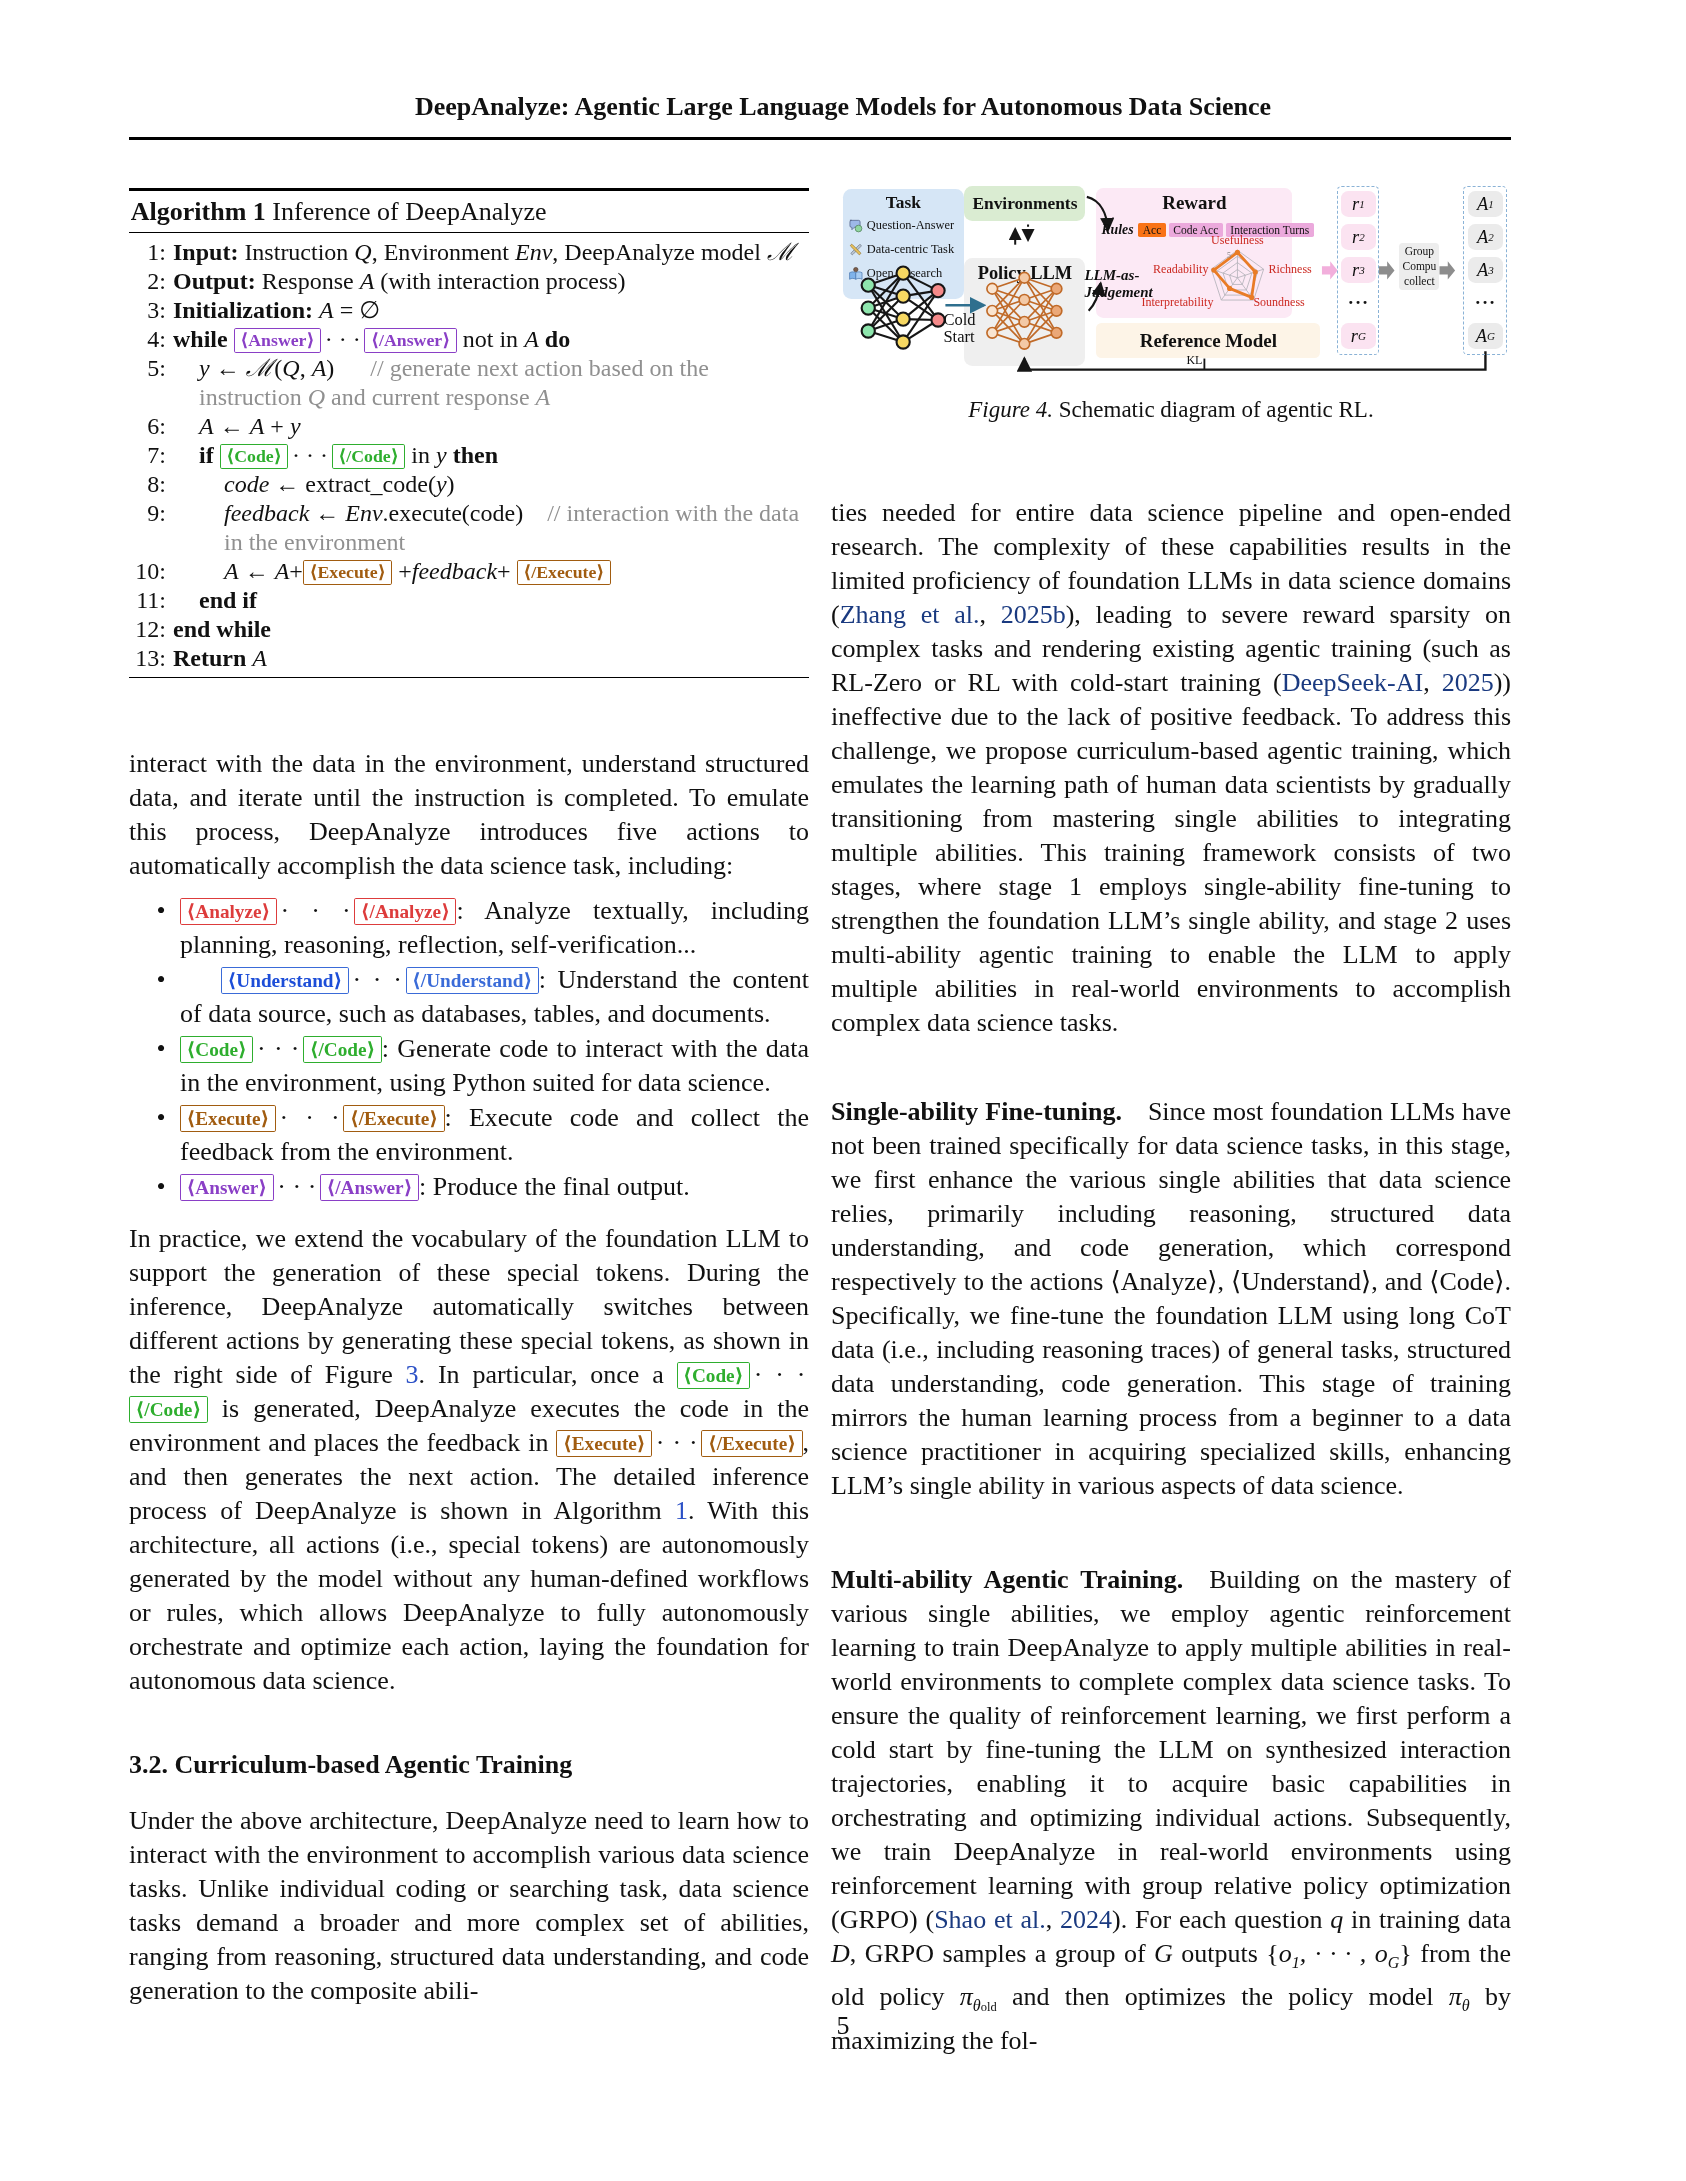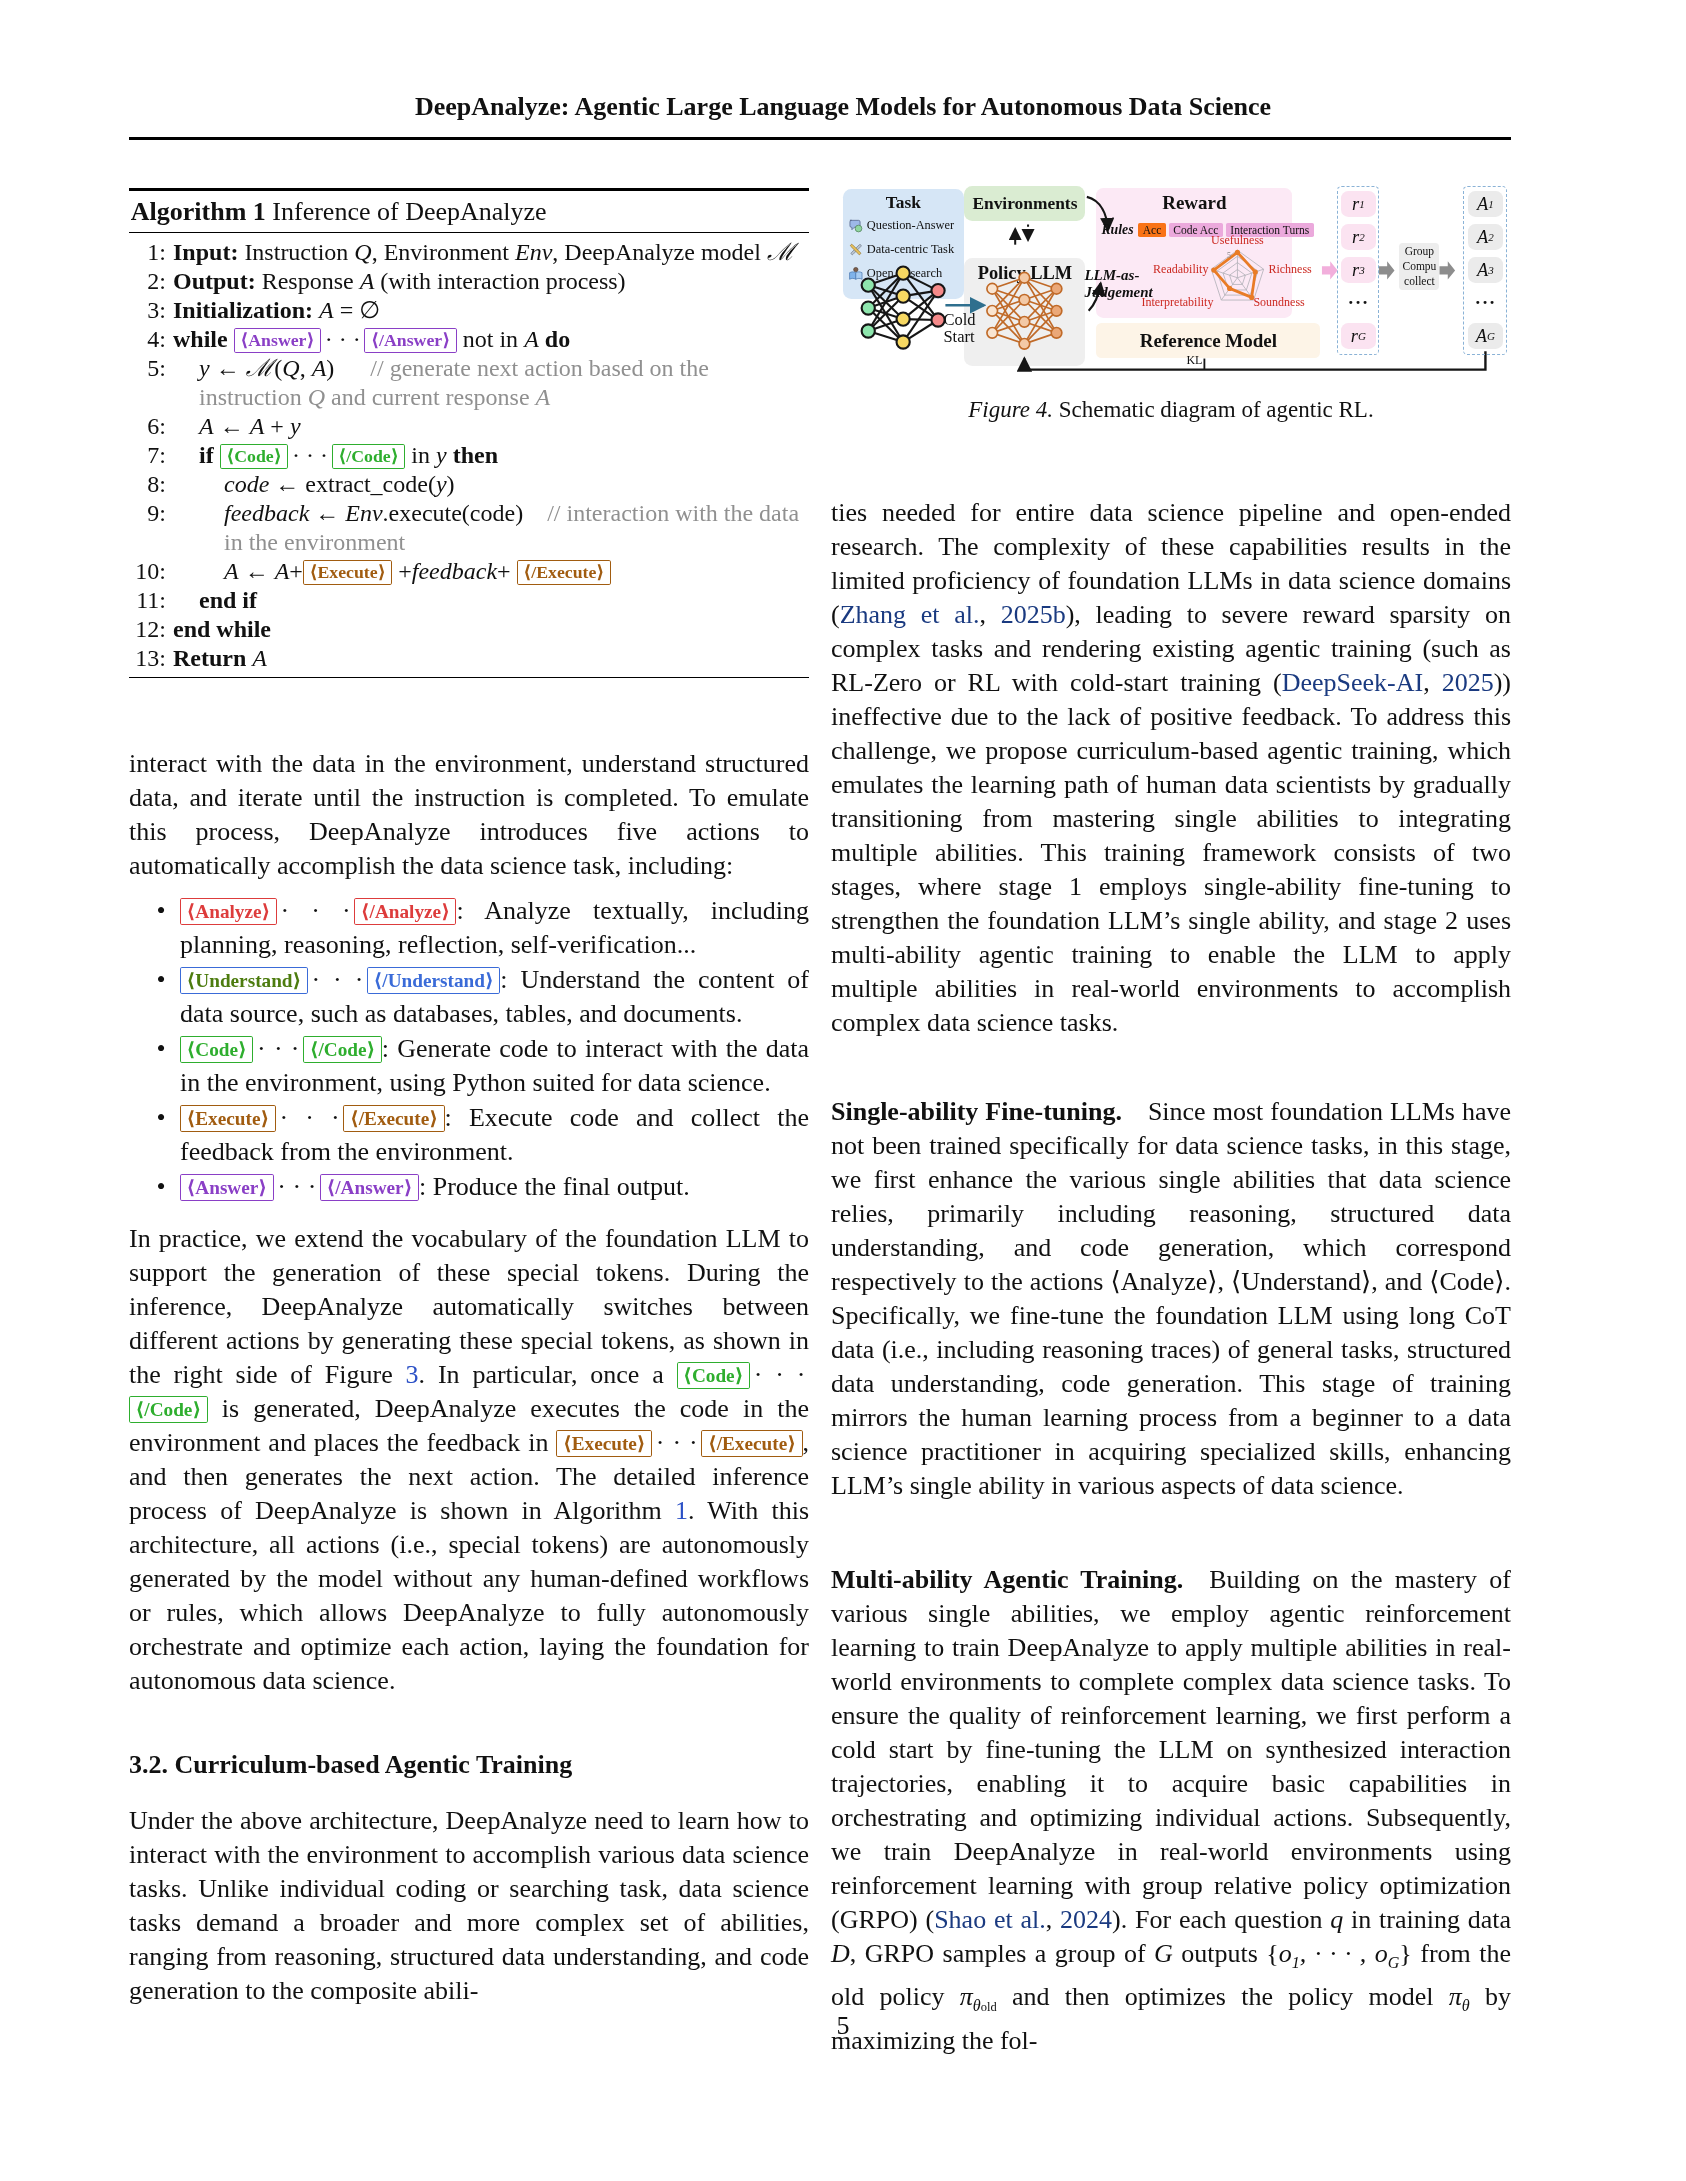--- a/index.html
+++ b/index.html
@@ -152,21 +152,21 @@
           </div>
           <div class="alg-line">
             <span class="alg-num">13:</span>
             <div class="alg-text" style="padding-left: 0px;"><b>Return </b><i>A</i></div>
           </div>
         </div>
     </div>
     <p class="body" id="para1">interact with the data in the environment, understand structured data, and iterate until the instruction is completed. To emulate this process, DeepAnalyze introduces five actions to automatically accomplish the data science task, including:</p>
     <ul id="bullets">
         <li><span class="tok" style="color: rgb(221, 60, 60); border-color: rgb(221, 60, 60);">⟨Analyze⟩</span><span class="dots">· · ·</span><span class="tok" style="color: rgb(221, 60, 60); border-color: rgb(221, 60, 60);">⟨/Analyze⟩</span>: Analyze textually, including planning, reasoning, reflection, self-verification...</li>
-        <li><span class="tok" style="color: #4d7c0f; border-color: rgb(58, 107, 216);">⟨Understand⟩</span><span class="dots">· · ·</span><span class="tok" style="color: rgb(58, 107, 216); border-color: rgb(58, 107, 216);">⟨/Understand⟩</span>: Understand the content of data source, such as databases, tables, and documents.</li>
+        <li><span class="tok" style="color: #1d4ed8; border-color: rgb(58, 107, 216); margin-left: 41px;">⟨Understand⟩</span><span class="dots">· · ·</span><span class="tok" style="color: rgb(58, 107, 216); border-color: rgb(58, 107, 216);">⟨/Understand⟩</span>: Understand the content of data source, such as databases, tables, and documents.</li>
         <li><span class="tok" style="color: rgb(46, 174, 46); border-color: rgb(46, 174, 46);">⟨Code⟩</span><span class="dots">· · ·</span><span class="tok" style="color: rgb(46, 174, 46); border-color: rgb(46, 174, 46);">⟨/Code⟩</span>: Generate code to interact with the data in the environment, using Python suited for data science.</li>
         <li><span class="tok" style="color: rgb(161, 92, 16); border-color: rgb(161, 92, 16);">⟨Execute⟩</span><span class="dots">· · ·</span><span class="tok" style="color: rgb(161, 92, 16); border-color: rgb(161, 92, 16);">⟨/Execute⟩</span>: Execute code and collect the feedback from the environment.</li>
         <li><span class="tok" style="color: rgb(138, 63, 198); border-color: rgb(138, 63, 198);">⟨Answer⟩</span><span class="dots">· · ·</span><span class="tok" style="color: rgb(138, 63, 198); border-color: rgb(138, 63, 198);">⟨/Answer⟩</span>: Produce the final output.</li>
       </ul>
     <p class="body" id="para2">In practice, we extend the vocabulary of the foundation LLM to support the generation of these special tokens. During the inference, DeepAnalyze automatically switches between different actions by generating these special tokens, as shown in the right side of Figure <span class="xref" style="color: rgb(43, 80, 198);">3</span>. In particular, once a <span class="tok" style="color: rgb(46, 174, 46); border-color: rgb(46, 174, 46);">⟨Code⟩</span><span class="dots">· · ·</span><span class="tok" style="color: rgb(46, 174, 46); border-color: rgb(46, 174, 46);">⟨/Code⟩</span> is generated, DeepAnalyze executes the code in the environment and places the feedback in <span class="tok" style="color: rgb(161, 92, 16); border-color: rgb(161, 92, 16);">⟨Execute⟩</span><span class="dots">· · ·</span><span class="tok" style="color: rgb(161, 92, 16); border-color: rgb(161, 92, 16);">⟨/Execute⟩</span>, and then generates the next action. The detailed inference process of DeepAnalyze is shown in Algorithm <span class="xref" style="color: rgb(43, 80, 198);">1</span>. With this architecture, all actions (i.e., special tokens) are autonomously generated by the model without any human-defined workflows or rules, which allows DeepAnalyze to fully autonomously orchestrate and optimize each action, laying the foundation for autonomous data science.</p>
     <h3 id="heading32">3.2. Curriculum-based Agentic Training</h3>
     <p class="body" id="para3">Under the above architecture, DeepAnalyze need to learn how to interact with the environment to accomplish various data science tasks. Unlike individual coding or searching task, data science tasks demand a broader and more complex set of abilities, ranging from reasoning, structured data understanding, and code generation to the composite abili-</p>
   </div>
 
   <div class="col right">

